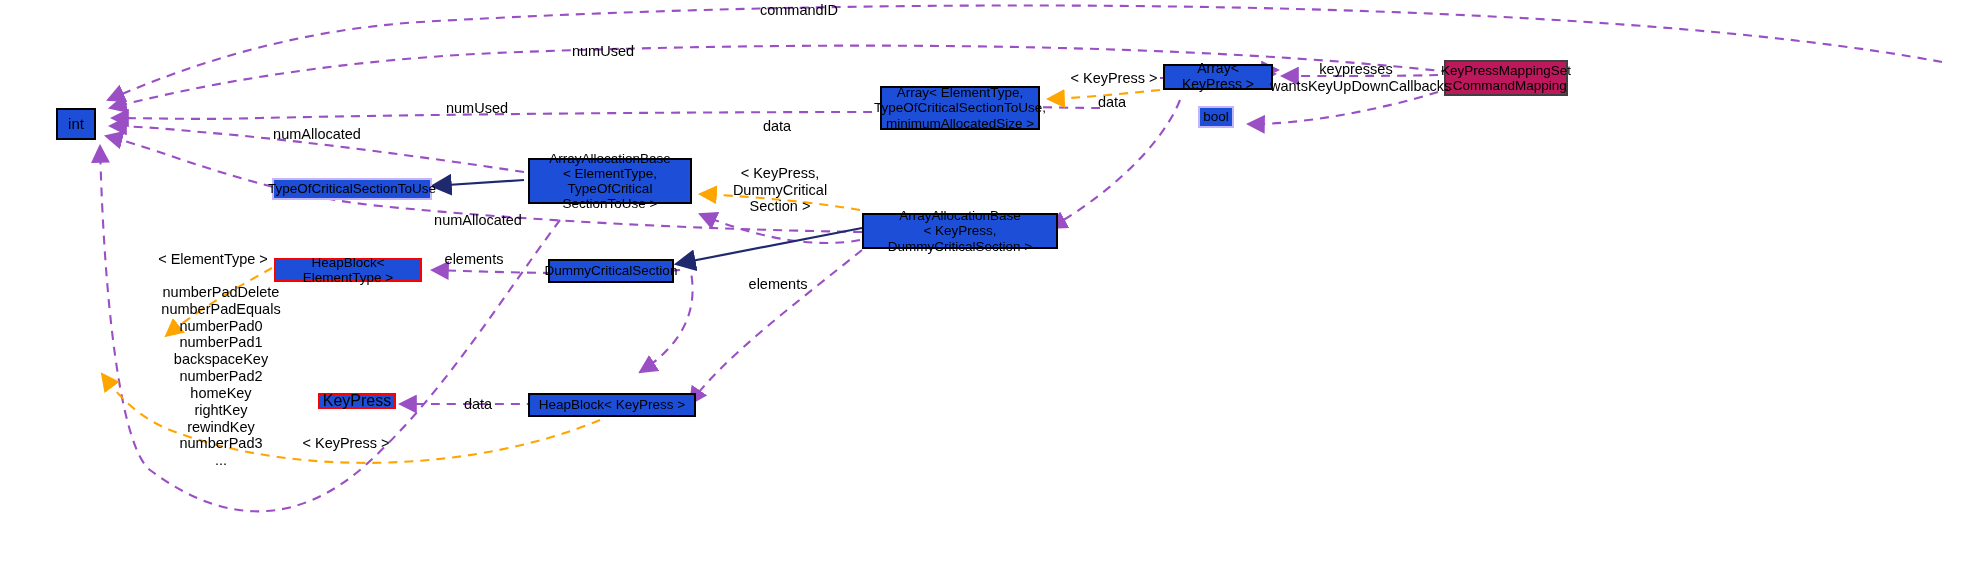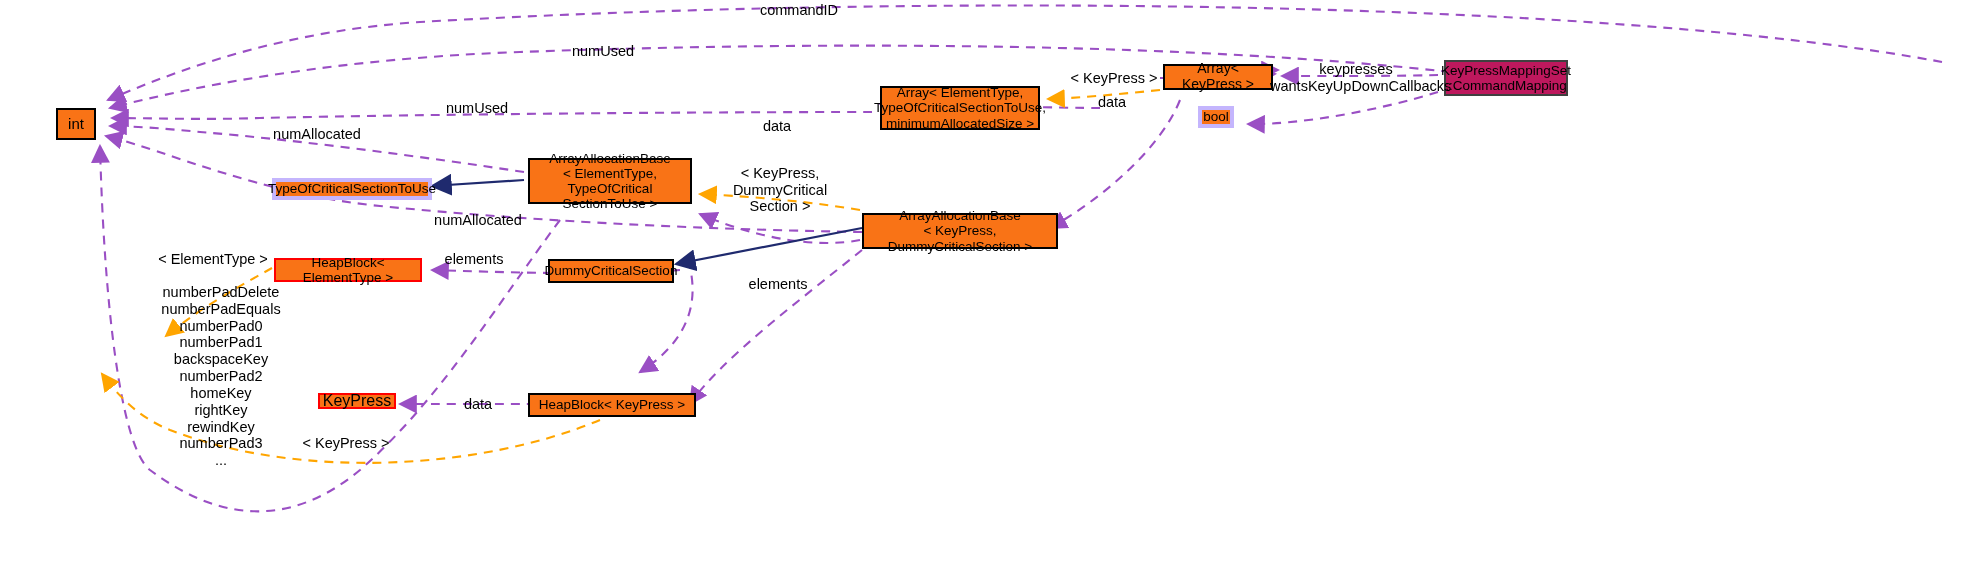--- a/index.html
+++ b/index.html
@@ -22,41 +22,41 @@
     position: absolute;
     left: 0;
     top: 0;
     width: 1967px;
     height: 578px;
     pointer-events: none;
   }
   .node {
     position: absolute;
     box-sizing: border-box;
-    background: #f97316;
+    background: #1d4ed8;
     border: 1px solid #000000;
     font-size: 15px;
     line-height: 1.12;
     color: #000000;
     text-align: center;
     display: flex;
     align-items: center;
     justify-content: center;
     white-space: pre-line;
     padding: 2px 6px;
     z-index: 5;
   }
   .node.thick {
     border-width: 2px;
   }
   .node.red {
     border: 2px solid #ff0000;
   }
   .node.grey-border {
-    border: 4px solid #c4b5fd;
+    border: 2px solid #c4b5fd;
   }
   .node.current {
     background: #be185d;
     border: 2px solid #404040;
   }
   .edge-label {
     position: absolute;
     font-size: 14.5px;
     color: #000000;
     line-height: 1.15;

